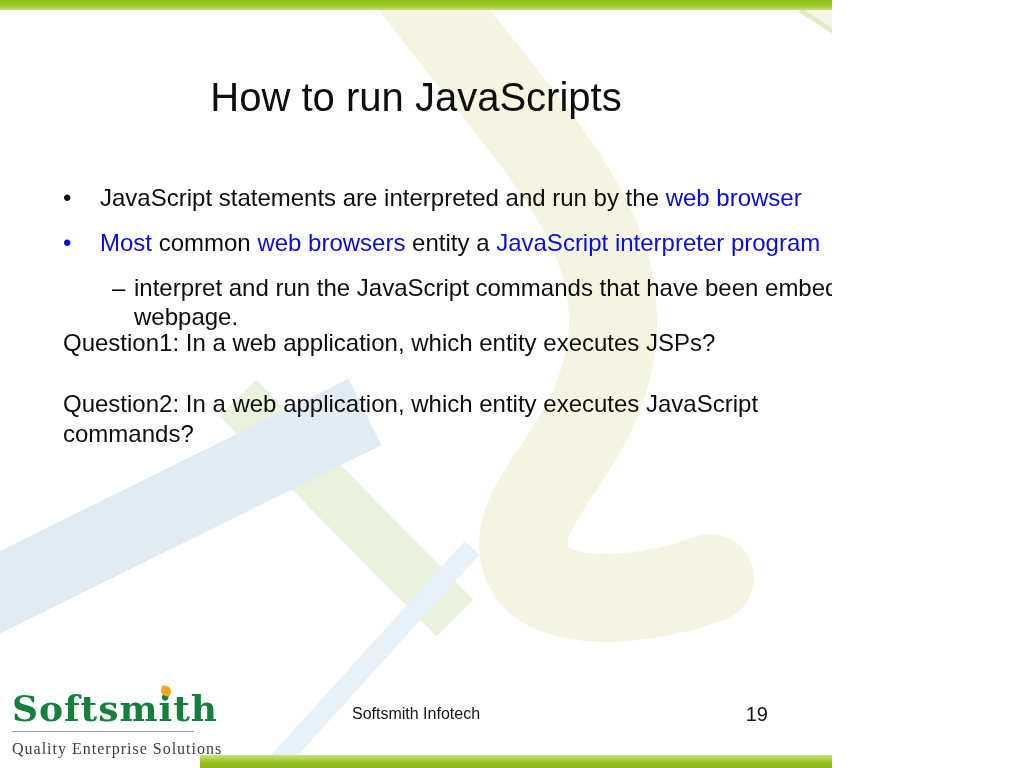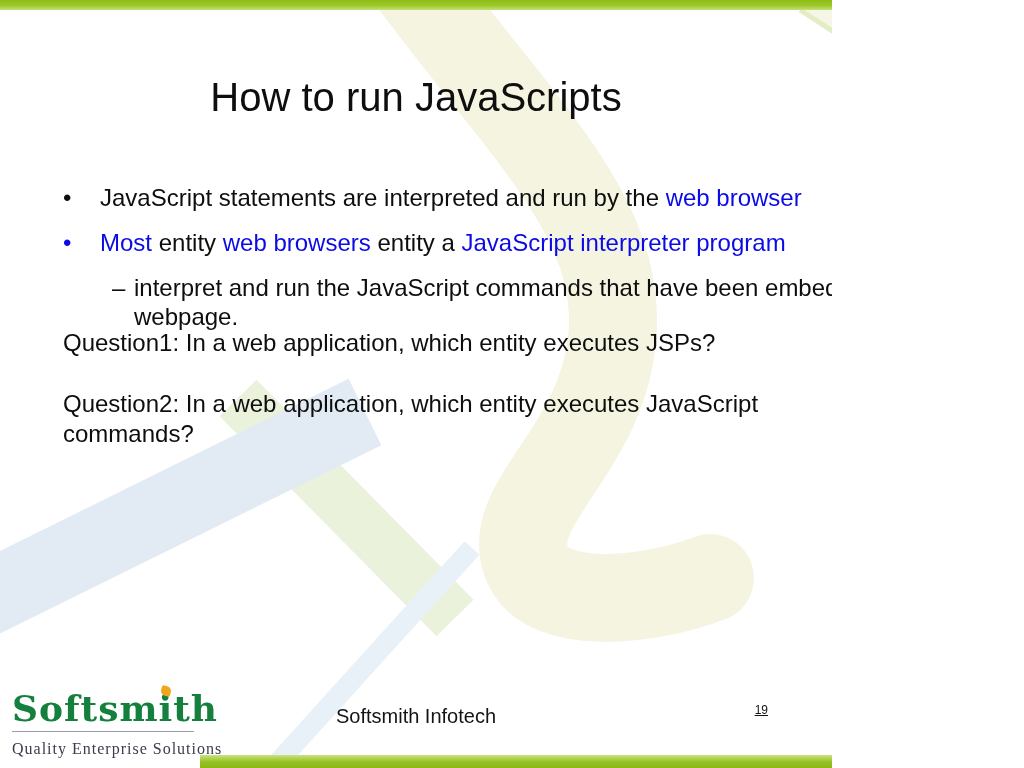--- a/index.html
+++ b/index.html
@@ -32,24 +32,24 @@
   .seg.black { color:#0E0E0E;margin-top:8px; }
   .marker.blue { color:#0B0BE6; }
 
   .sub-row { position:absolute; display:flex; font-size:24px; line-height:29px; color:#0E0E0E; }
   .sub-row .btext { width:848px; }
 
   .question { position:absolute; font-size:24px; line-height:30px; color:#0E0E0E; }
 
   .footer-center {
     position:absolute; top:705px; left:0; width:100%; text-align:center;
-    font-size:20px; color:#141414;
+    font-size:16px; color:#141414;
   }
   .page-number {
-    position:absolute; top:703px; right:64px; font-size:12px; color:#141414;text-decoration:underline;
+    position:absolute; top:703px; right:64px; font-size:20px; color:#141414;
   }
 
   .logo { position:absolute; left:12px; top:686px; width:190px; }
   .logo-name {
     font-family:"DejaVu Serif","Liberation Serif",serif; font-weight:700;
     font-size:36px; line-height:44px; color:#15803d; letter-spacing:1px;
     white-space:nowrap;
   }
   .i-wrap { position:relative; display:inline-block; }
   .i-dot {
@@ -82,21 +82,21 @@
 
   <h1 class="title">How to run JavaScripts</h1>
 
   <div class="bullet-row" style="left:63px; top:183px;">
     <span class="marker black">•</span>
     <span class="btext"><span class="seg black">JavaScript statements are interpreted and run by the </span><span class="seg blue">web browser</span></span>
   </div>
 
   <div class="bullet-row" style="left:63px; top:228px;">
     <span class="marker blue">•</span>
-    <span class="btext"><span class="seg blue">Most</span><span class="seg black"> entity </span><span class="seg blue">web browsers</span><span class="seg black"> entity a </span><span class="seg blue">JavaScript interpreter program</span></span>
+    <span class="btext"><span class="seg blue">Most</span><span class="seg black"> common </span><span class="seg blue">web browsers</span><span class="seg black"> entity a </span><span class="seg blue">JavaScript interpreter program</span></span>
   </div>
 
   <div class="sub-row" style="left:112px; top:273px;">
     <span class="dash-marker">–</span>
     <span class="btext">interpret and run the JavaScript commands that have been embedded inside a webpage.</span>
   </div>
 
   <div class="question" style="left:63px; top:328px;">Question1: In a web application, which entity executes JSPs?</div>
   <div class="question" style="left:63px; top:389px;">Question2: In a web application, which entity executes JavaScript commands?</div>
 

